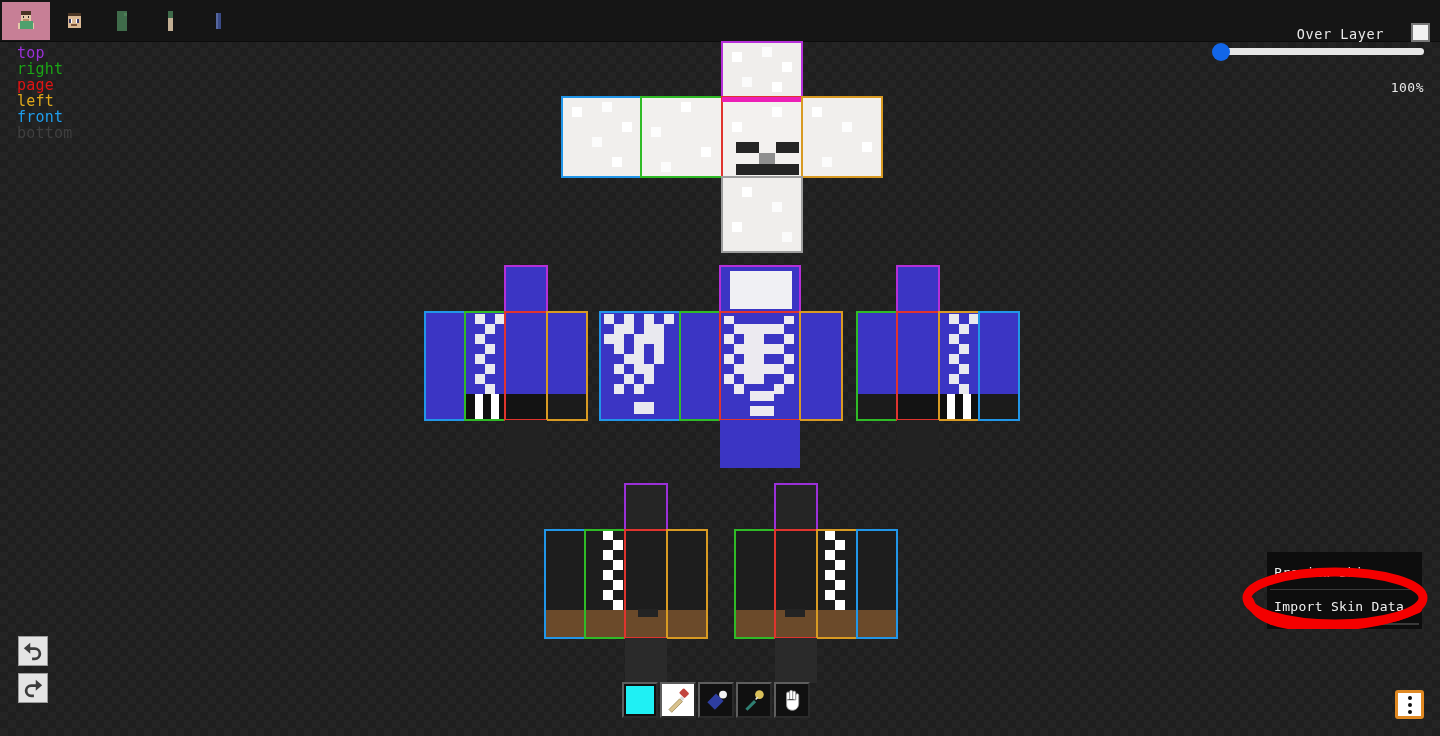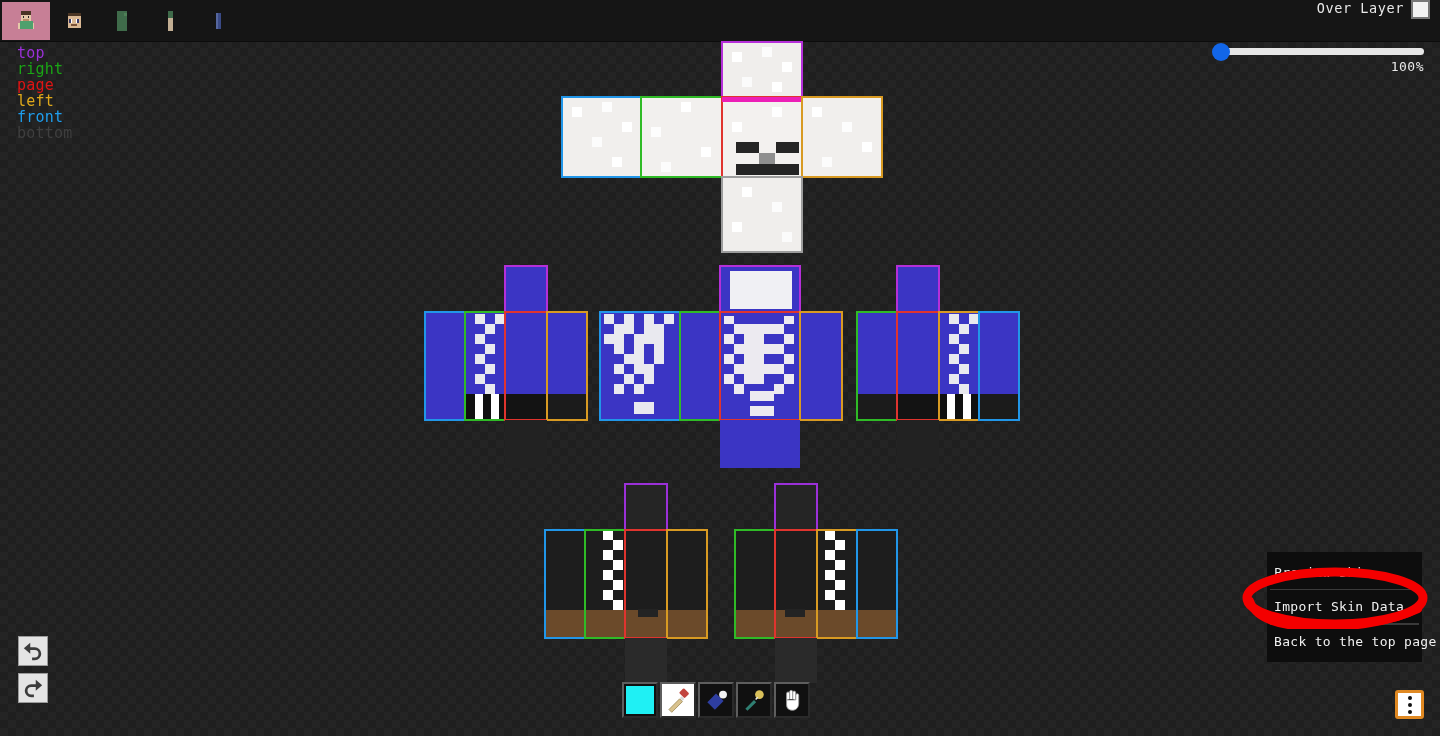--- a/index.html
+++ b/index.html
@@ -33,21 +33,21 @@
     position: absolute; top: 2px;
     width: 48px; height: 38px;
     display: flex; align-items: center; justify-content: center;
     cursor: pointer;
   }
   .tab.sel { background: #c77f96; }
   .tabicon { display: block; }
 
   #overlayer-wrap {
     position: absolute; right: 10px; top: 0;
-    height: 42px; display: flex; align-items: flex-start; gap: 7px;
+    height: 42px; display: flex; align-items: flex-end; gap: 27px;
   }
   #overlayer-label {
     color: #e9e9e9; font-size: 13.5px; letter-spacing: .6px;
     font-family: "DejaVu Sans Mono", monospace;
   }
   #overlayer-checkbox {
     width: 19px; height: 19px; background: #f2f2f2;
     border: 2px solid #777; cursor: pointer;
   }
 
@@ -56,21 +56,21 @@
   #slider-track {
     position: relative; height: 7px; margin-top: 4px;
     background: #e6e6e6; border-radius: 4px;
   }
   #slider-thumb {
     position: absolute; left: -2px; top: -5.5px;
     width: 18px; height: 18px; border-radius: 50%;
     background: #1266e8; cursor: pointer;
   }
   #slider-value {
-    margin-top: 4px; text-align: right;
+    margin-top: 25px; text-align: right;
     color: #e9e9e9; font-size: 13px; letter-spacing: .5px;
   }
 
   
   #legend { position: absolute; left: 17px; top: 45px; line-height: 16.1px; }
   #legend div {
     font-size: 15px; font-family: "DejaVu Sans Mono", monospace;
     letter-spacing: .2px;
   }
 
@@ -534,21 +534,20 @@
       </svg>
     </div>
   </div>
 
   <div id="context-menu">
     <div class="menu-item">Preview Skin</div>
     <div class="menu-sep"></div>
     <div class="menu-item">Import Skin Data</div>
     <div class="menu-sep"></div>
     <div class="menu-sep"></div>
-    <div class="menu-item">Back to the top page</div>
   </div>
 
   <svg id="highlight-ellipse" viewBox="0 0 190 62">
     <ellipse cx="95" cy="31" rx="88" ry="26" fill="none" stroke="#f40000" stroke-width="9"></ellipse>
     <path d="M10 34c4 16 26 25 60 26 40 2 82-6 108-18" fill="none" stroke="#f40000" stroke-width="8" stroke-linecap="round"></path>
   </svg>
 
   <div id="kebab-button">
     <span class="kdot"></span>
     <span class="kdot"></span>

